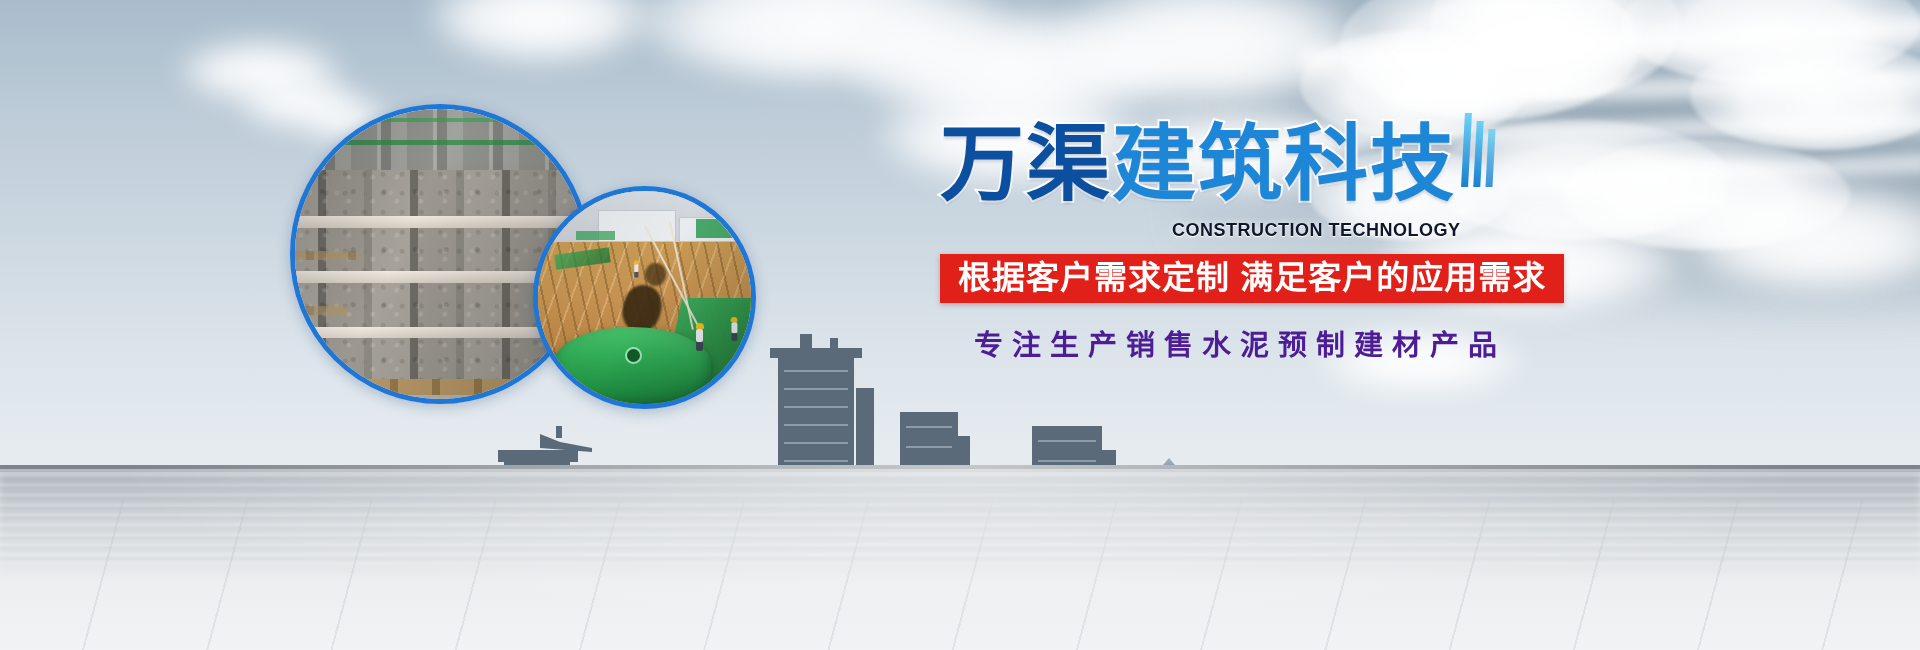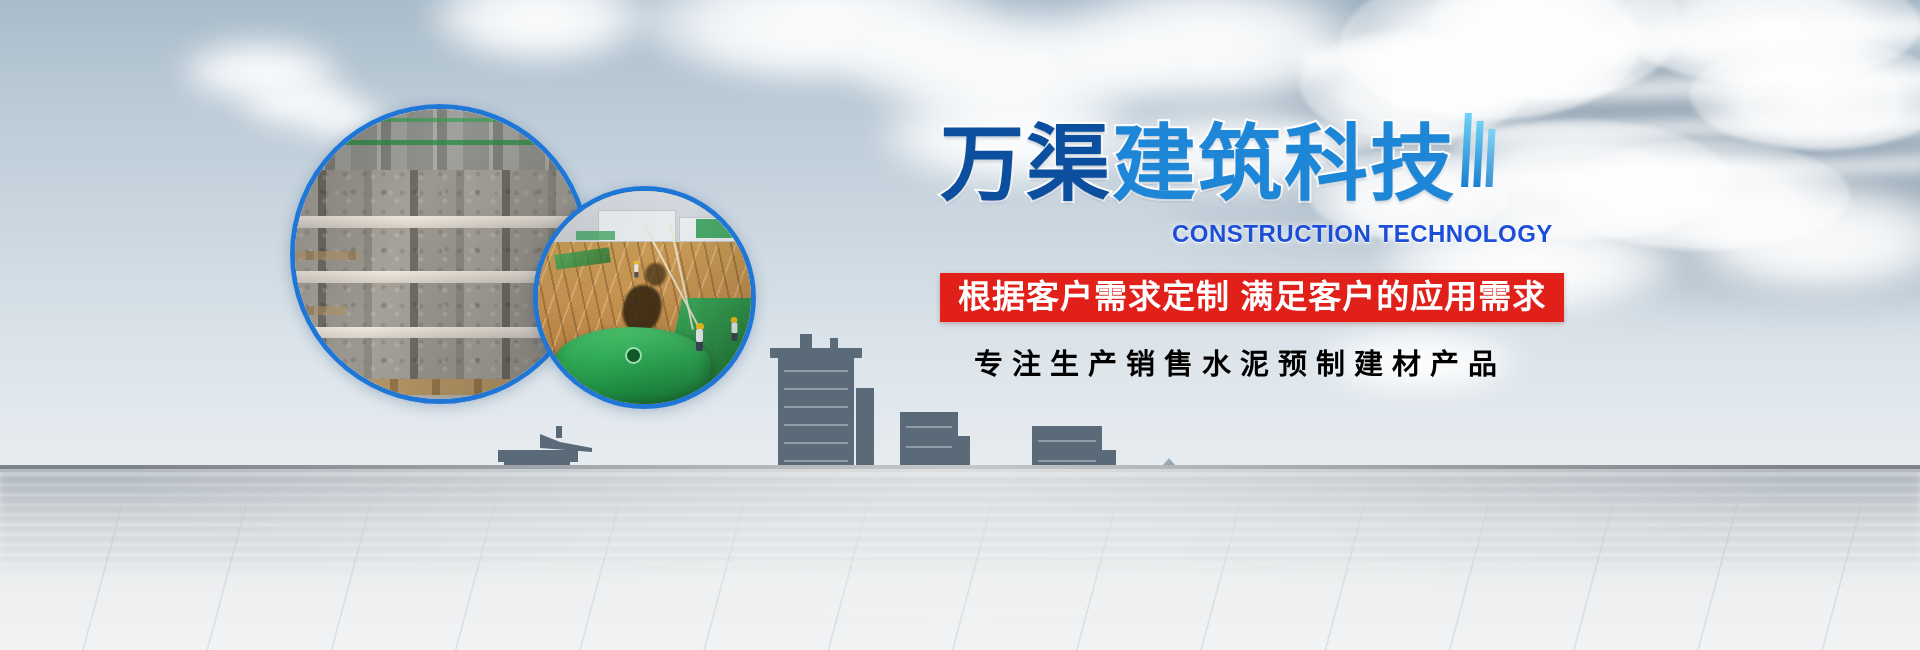--- a/index.html
+++ b/index.html
@@ -213,27 +213,27 @@
     width:7px;
     height:74px;
     margin-left:5px;
     background:linear-gradient(to bottom,#6fd2f5,#1a7fd0);
     transform:skewX(-3deg);
   }
   .title-bars i:nth-child(2){height:66px;}
   .title-bars i:nth-child(3){height:58px;opacity:.85;}
 
   .subtitle-en{
-    margin:12px;
+    margin:0;
     margin-top:2px;
     margin-left:232px;
-    font-size:24px;
+    font-size:18px;
     font-weight:bold;
     letter-spacing:.5px;
-    color:#1d4ed8;
+    color:#0f172a;
     text-shadow:0 1px 0 #ffffff, 0 0 6px rgba(255,255,255,.9);
     white-space:nowrap;
   }
 
   .redbar{
     margin-top:13px;
     background:#e2201a;
     display:inline-block;
     padding:7px 18px 9px 18px;
     box-shadow:0 2px 5px rgba(120,20,15,.28);
@@ -244,21 +244,21 @@
     font-weight:bold;
     letter-spacing:1px;
     white-space:nowrap;
     line-height:1;
   }
 
   .tagline{
     margin:18px 14px 0 34px;
     font-size:29px;
     font-weight:bold;
-    color:#000000;
+    color:#4c1d95;
     letter-spacing:9px;
     white-space:nowrap;
     text-align:right;
   }
 
   .hotline{
     margin:14px 0 0 0;
     white-space:nowrap;
     line-height:1;
   }

